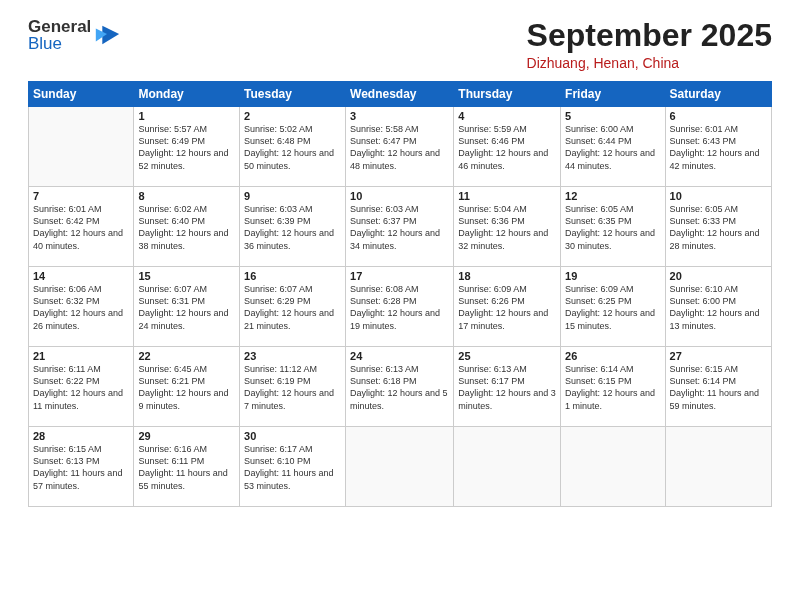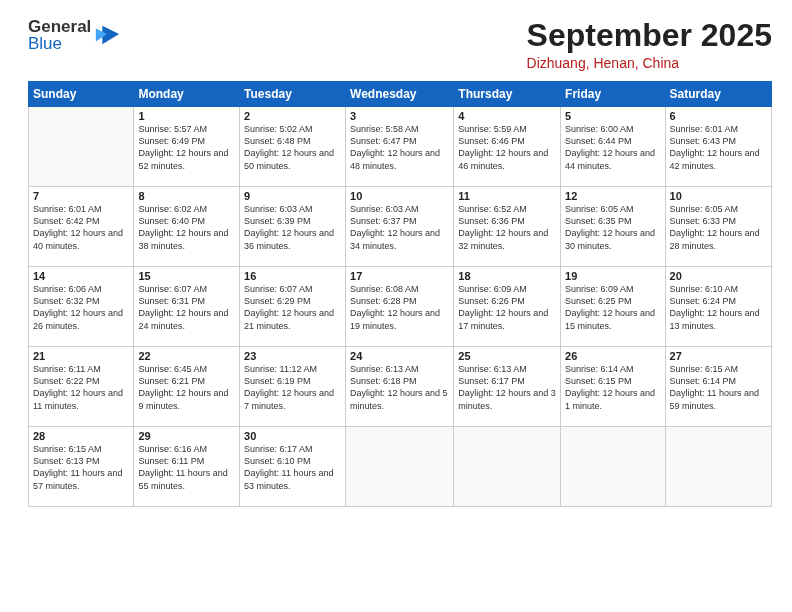--- a/index.html
+++ b/index.html
@@ -194,21 +194,21 @@
           </td>
           <td>
             <span class="day-num">10</span>
             <div class="day-info">Sunrise: 6:03 AM
 Sunset: 6:37 PM
 Daylight: 12 hours
 and 34 minutes.</div>
           </td>
           <td>
             <span class="day-num">11</span>
-            <div class="day-info">Sunrise: 6:52 AM
+            <div class="day-info">Sunrise: 5:04 AM
 Sunset: 6:36 PM
 Daylight: 12 hours
 and 32 minutes.</div>
           </td>
           <td>
             <span class="day-num">12</span>
             <div class="day-info">Sunrise: 6:05 AM
 Sunset: 6:35 PM
 Daylight: 12 hours
 and 30 minutes.</div>
@@ -260,21 +260,21 @@
           <td>
             <span class="day-num">19</span>
             <div class="day-info">Sunrise: 6:09 AM
 Sunset: 6:25 PM
 Daylight: 12 hours
 and 15 minutes.</div>
           </td>
           <td>
             <span class="day-num">20</span>
             <div class="day-info">Sunrise: 6:10 AM
-Sunset: 6:24 PM
+Sunset: 6:00 PM
 Daylight: 12 hours
 and 13 minutes.</div>
           </td>
         </tr>
         <tr>
           <td>
             <span class="day-num">21</span>
             <div class="day-info">Sunrise: 6:11 AM
 Sunset: 6:22 PM
 Daylight: 12 hours

